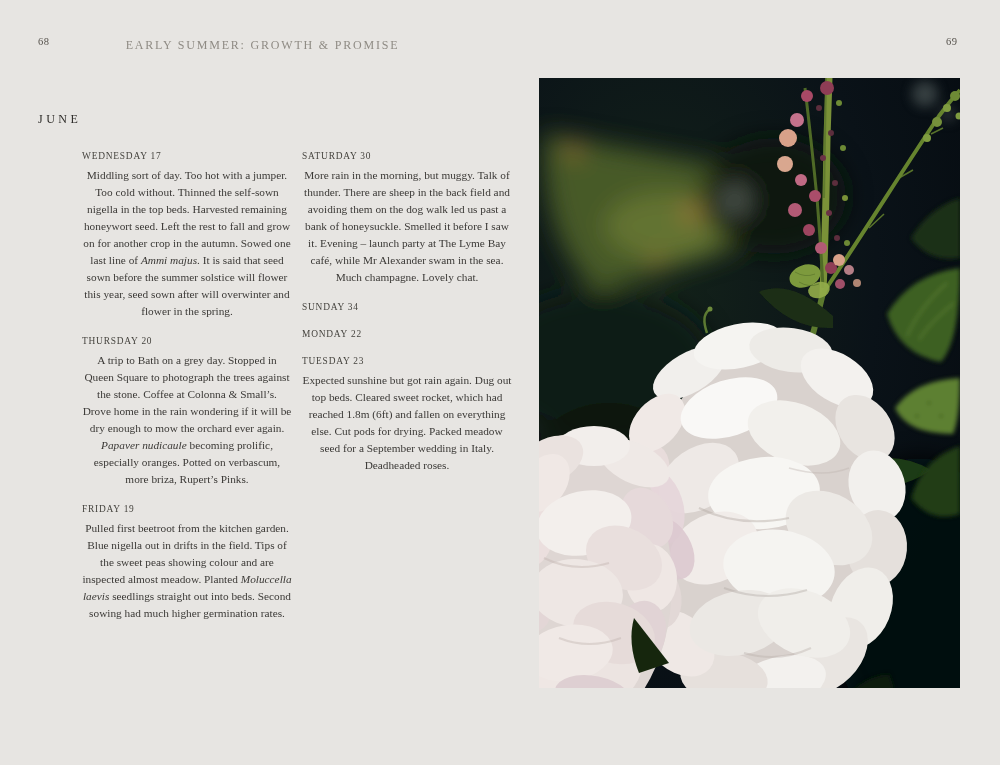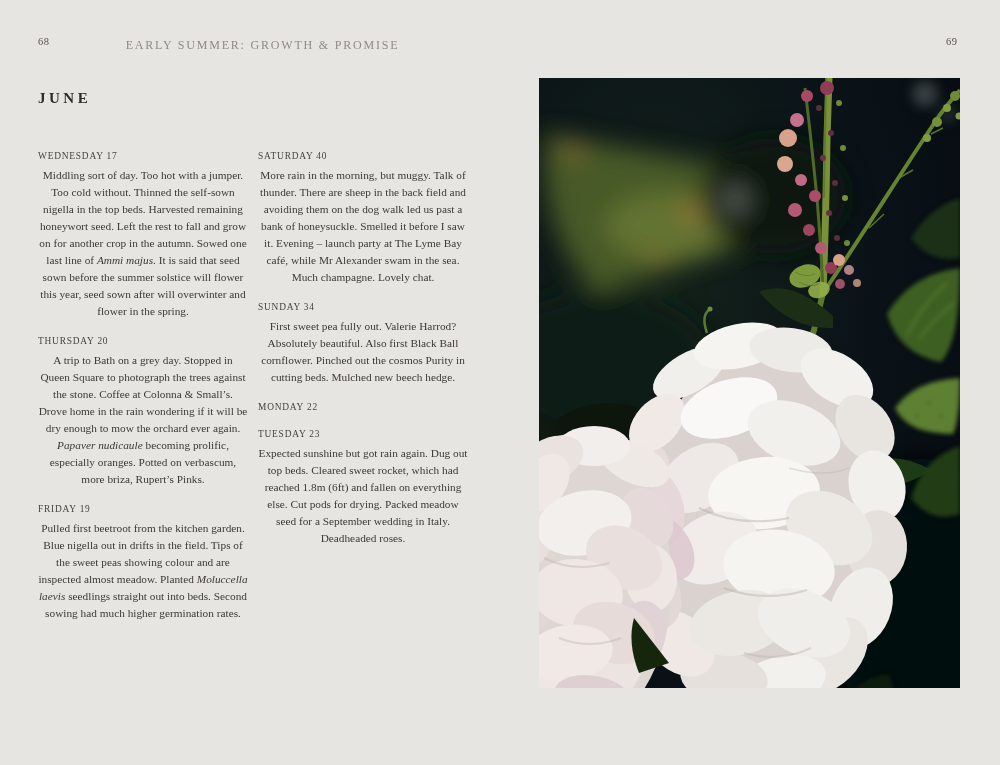--- a/index.html
+++ b/index.html
@@ -15,25 +15,25 @@
   
   .pagenum{position:absolute;top:36px;font-size:10.5px;letter-spacing:.5px;color:var(--page-number,#55514b);}
   .pagenum.left{left:38px;}
   .pagenum.right{left:946px;}
   .running-title{
     position:absolute;top:38px;left:0;width:525px;text-align:center;
     font-size:12px;letter-spacing:1.8px;color:var(--running-head,#8f8b84);
   }
 
   
-  .month{position:absolute;left:38px;top:80px;font-size:15px;font-weight:bold;
+  .month{position:absolute;left:38px;top:104px;font-size:12px;font-weight:normal;
     letter-spacing:3.5px;color:var(--ink-strong,#2f2d2a);}
 
   
-  .col{position:absolute;top:150px;width:210px;}
+  .col{position:absolute;top:150px;width:210px;margin-left:44px;}
   .col.left{left:38px;}
   .col.right{left:258px;}
   .entry{margin:0 0 15px 0;}
   .entry-date{font-size:9.4px;letter-spacing:.8px;color:var(--ink-heading,#45433e);
     margin:0 0 5px 0;line-height:12px;}
   .entry-body{font-size:11.3px;line-height:17px;color:var(--ink,#3b3936);text-align:center;}
   .entry-body .it{font-style:italic;}
 
   
   .photo{position:absolute;left:539px;top:78px;width:421px;height:634px;background:var(--photo-bg,#0a1116);}
@@ -60,26 +60,25 @@
       <div class="entry-body"><span>A trip to Bath on a grey day. Stopped in Queen Square to photograph the trees against the stone. Coffee at Colonna &amp; Small’s. Drove home in the rain wondering if it will be dry enough to mow the orchard ever again. </span><span class="it">Papaver nudicaule</span><span> becoming prolific, especially oranges. Potted on verbascum, more briza, Rupert’s Pinks.</span></div>
     </div>
     <div class="entry">
       <div class="entry-date">FRIDAY 19</div>
       <div class="entry-body"><span>Pulled first beetroot from the kitchen garden. Blue nigella out in drifts in the field. Tips of the sweet peas showing colour and are inspected almost meadow. Planted </span><span class="it">Moluccella laevis</span><span> seedlings straight out into beds. Second sowing had much higher germination rates.</span></div>
     </div>
   </div>
 
   <div class="col right">
     <div class="entry">
-      <div class="entry-date">SATURDAY 40</div>
+      <div class="entry-date">SATURDAY 30</div>
       <div class="entry-body"><span>More rain in the morning, but muggy. Talk of thunder. There are sheep in the back field and avoiding them on the dog walk led us past a bank of honeysuckle. Smelled it before I saw it. Evening – launch party at The Lyme Bay café, while Mr Alexander swam in the sea. Much champagne. Lovely chat.</span></div>
     </div>
     <div class="entry">
       <div class="entry-date">SUNDAY 34</div>
-      <div class="entry-body"><span>First sweet pea fully out. Valerie Harrod? Absolutely beautiful. Also first Black Ball cornflower. Pinched out the cosmos Purity in cutting beds. Mulched new beech hedge.</span></div>
     </div>
     <div class="entry">
       <div class="entry-date">MONDAY 22</div>
     </div>
     <div class="entry">
       <div class="entry-date">TUESDAY 23</div>
       <div class="entry-body"><span>Expected sunshine but got rain again. Dug out top beds. Cleared sweet rocket, which had reached 1.8m (6ft) and fallen on everything else. Cut pods for drying. Packed meadow seed for a September wedding in Italy. Deadheaded roses.</span></div>
     </div>
   </div>
 

